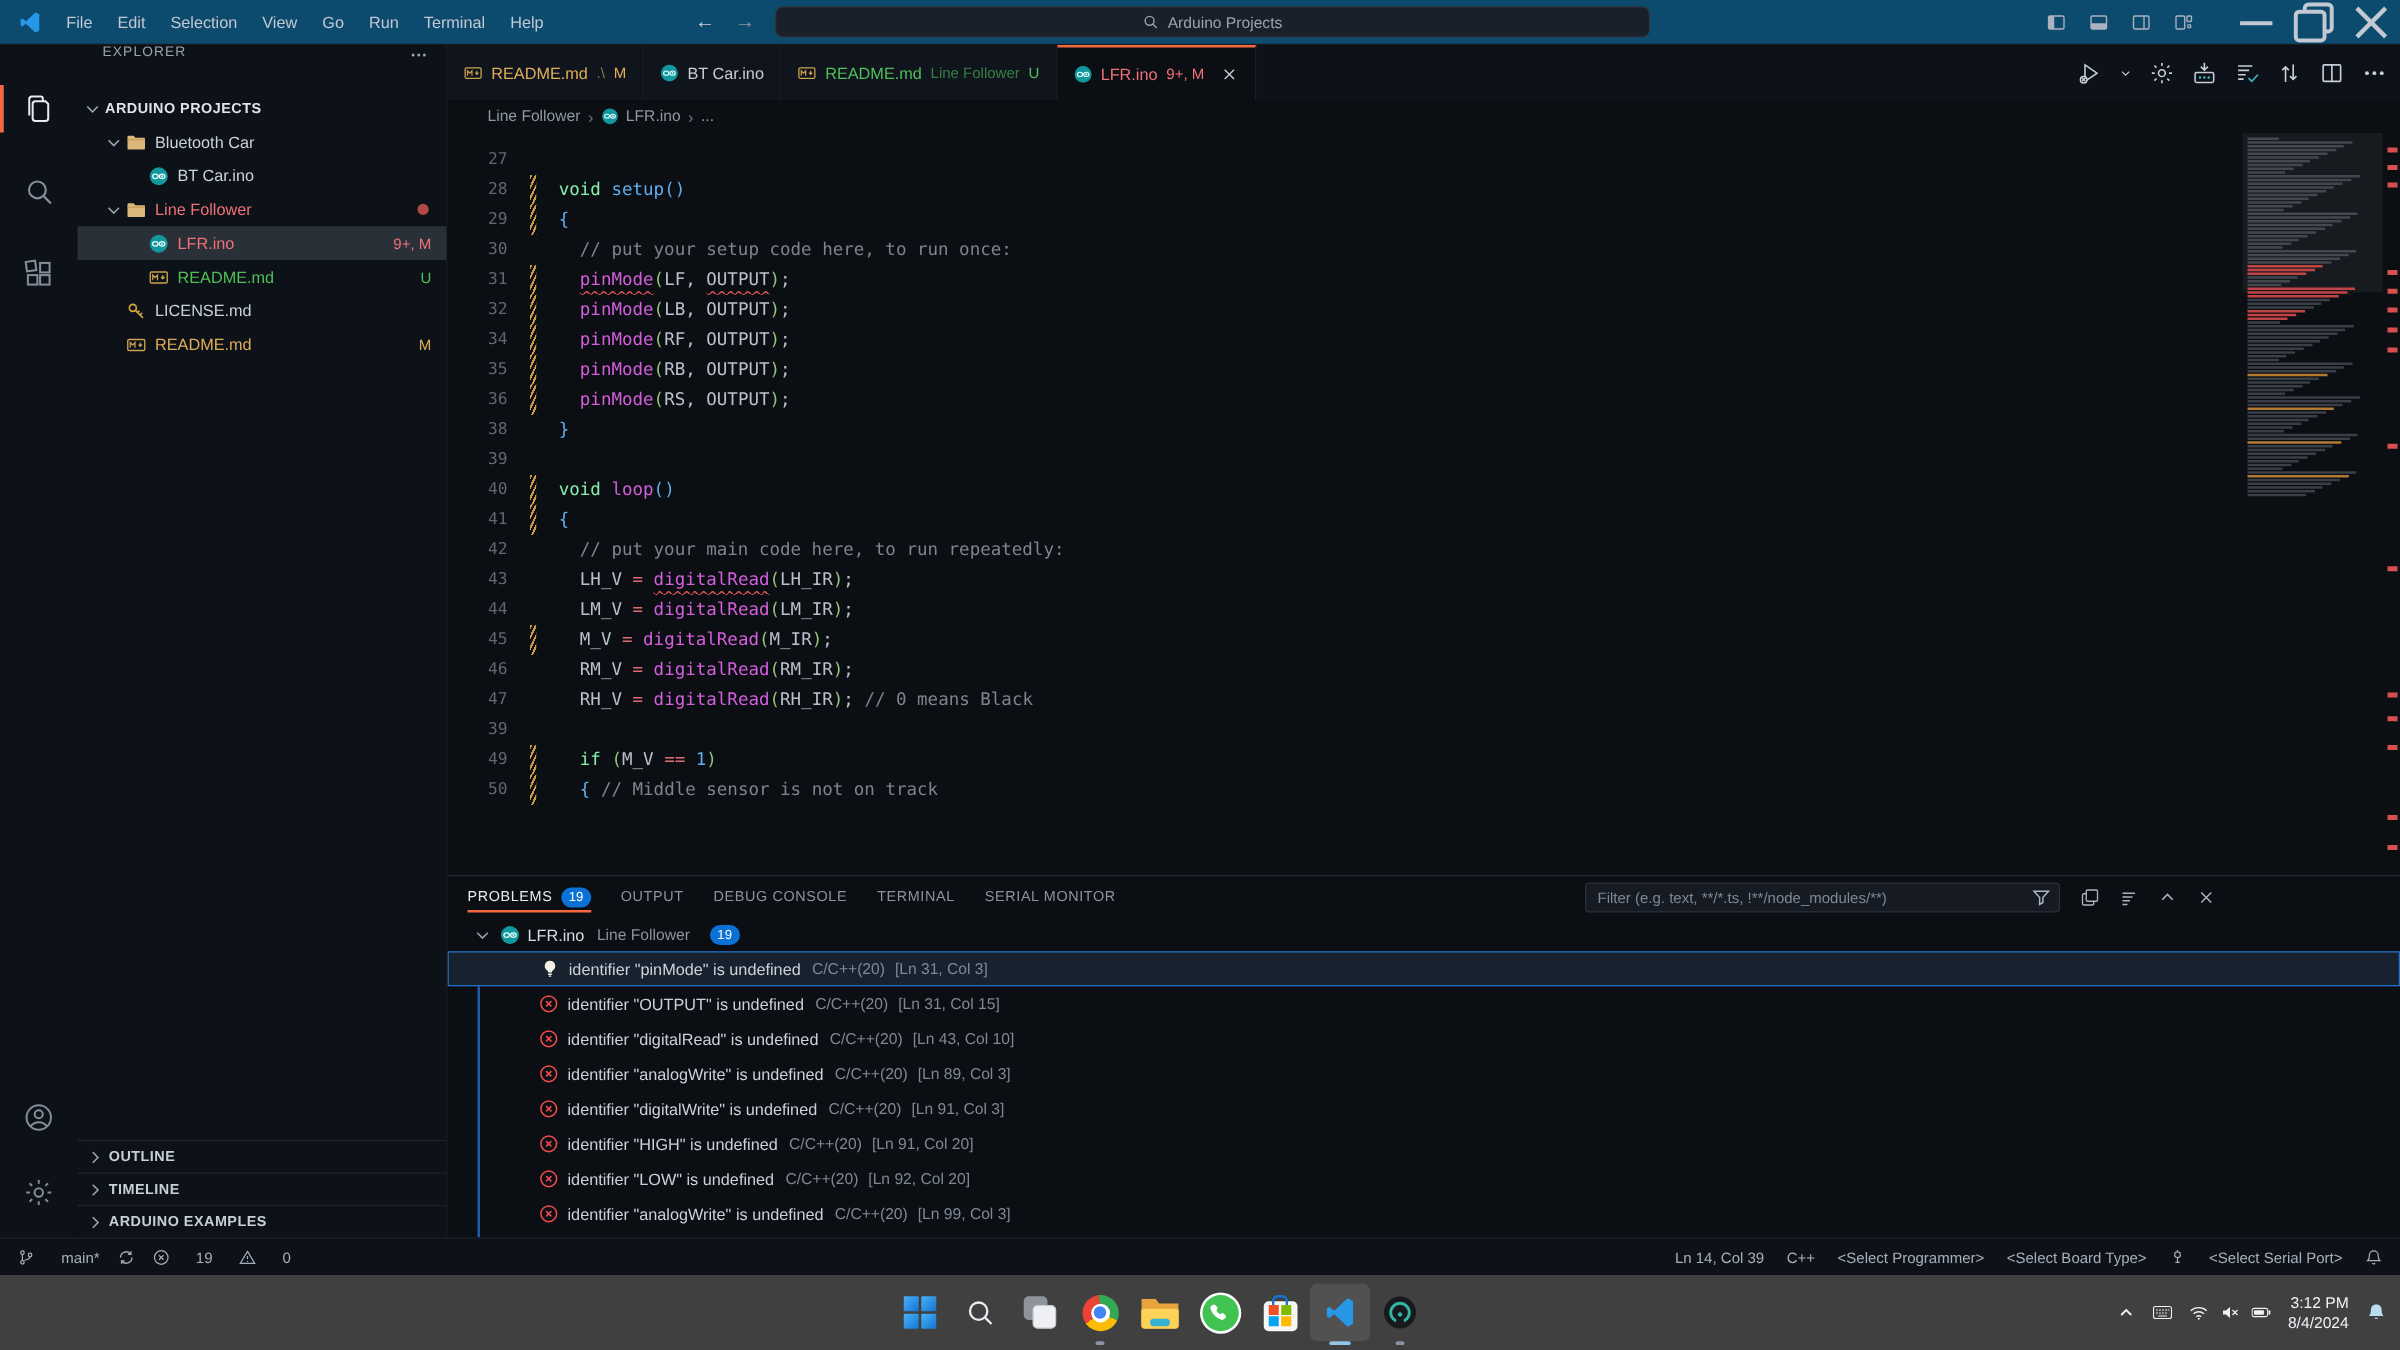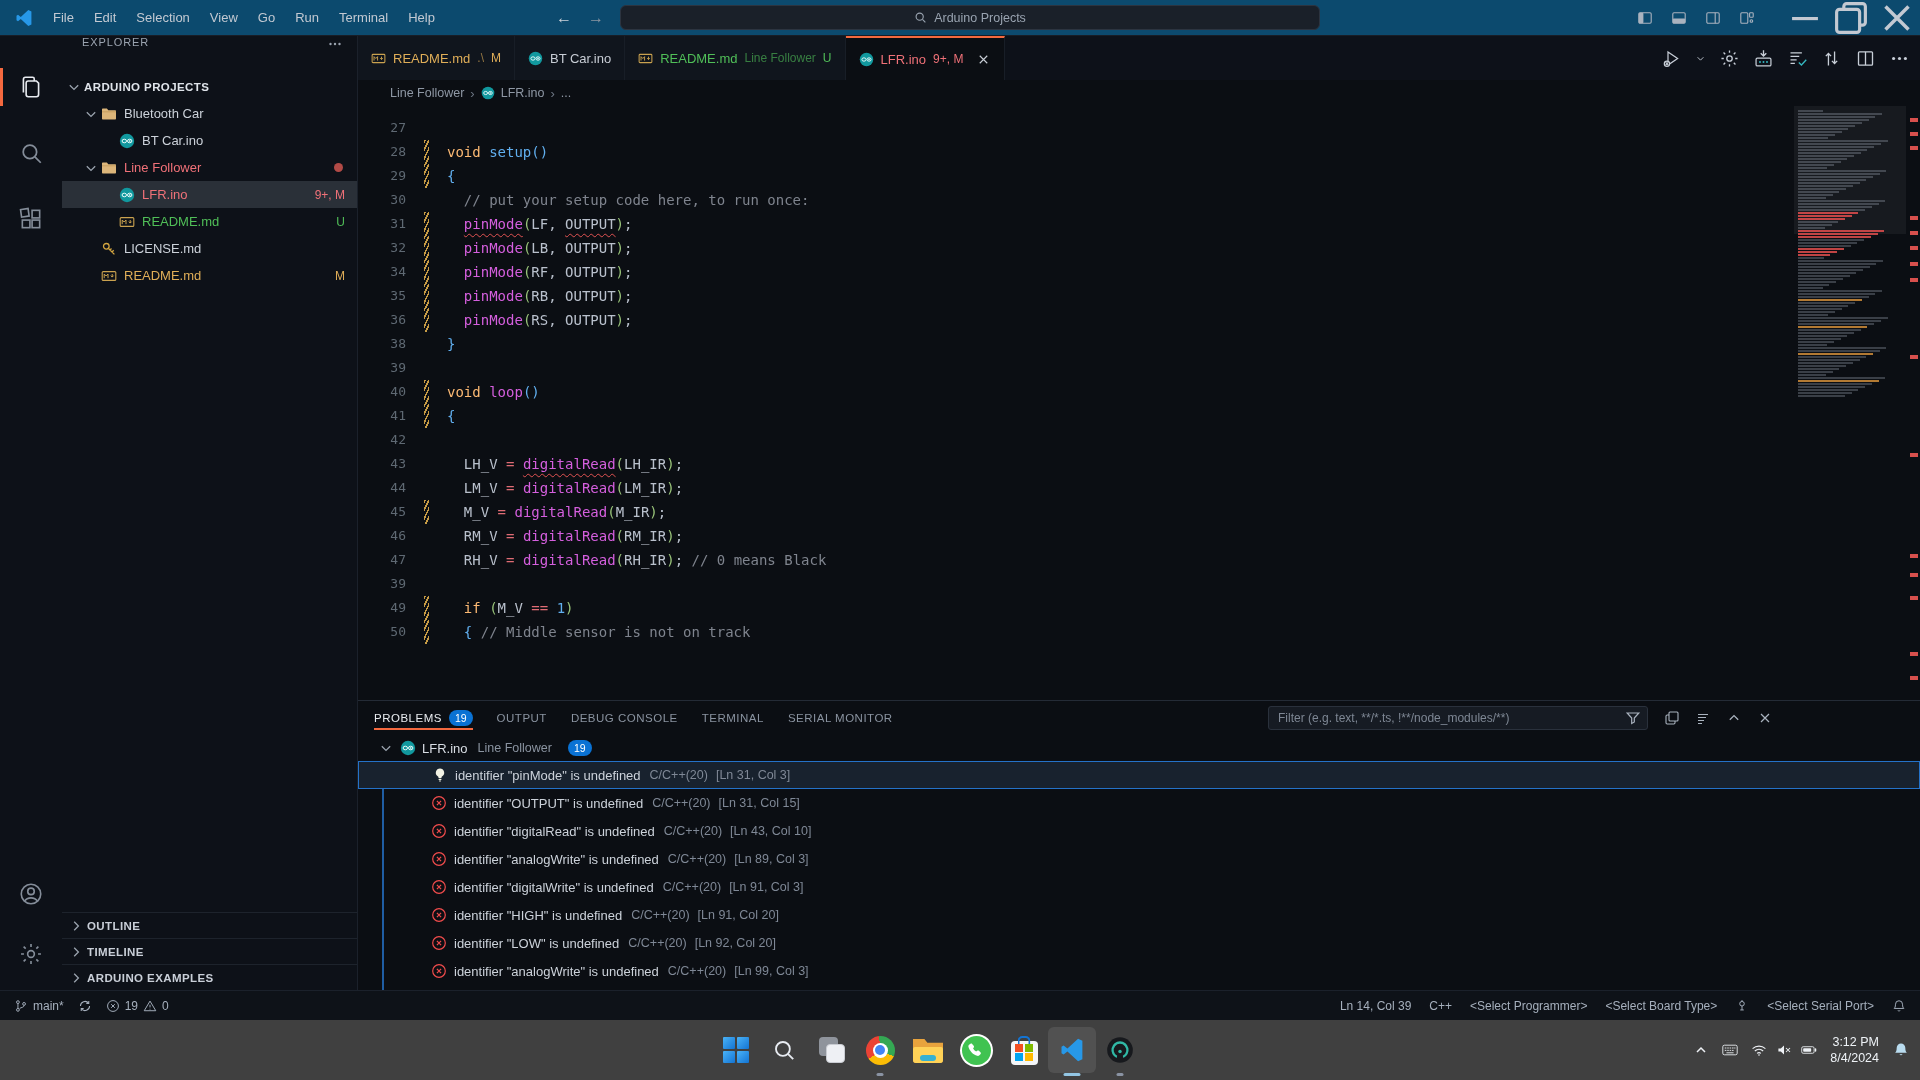--- a/index.html
+++ b/index.html
@@ -77,21 +77,21 @@
   .breadcrumb{height:26px;display:flex;align-items:center;gap:6px;padding-left:32px;font-size:12.5px;color:#8f98a5;background:#0b0e13}
   .breadcrumb .sep{color:#6d7683;font-size:13px}
   .breadcrumb .ic svg{width:14px;height:14px}
   
   .code-region{position:absolute;top:70px;left:0;right:0;bottom:290px;overflow:hidden;background:#0b0e13;padding-top:10px}
   .cline{display:flex;height:24px;line-height:24px;font-family:"DejaVu Sans Mono",monospace;font-size:14px;color:#b9c0cc}
   .ln{width:62px;text-align:right;padding-right:14px;color:#5f6973;flex:none;font-size:13px}
   .mk{width:5px;flex:none;margin-left:4px}
   .mk.on{background:repeating-linear-gradient(115deg,#c79b45 0 1.6px,rgba(0,0,0,0) 1.6px 3.6px)}
   .ltext{white-space:pre;padding-left:18px}
-  .c-kw{color:#fdba74}.c-fb{color:#61afef}.c-fp{color:#d55fde}.c-cm{color:#7f848e}
+  .c-kw{color:#86efac}.c-fb{color:#61afef}.c-fp{color:#d55fde}.c-cm{color:#7f848e}
   .c-op{color:#e06c75}.c-num{color:#61afef}.c-bg{color:#98c379}.c-bb{color:#61afef}
   .c-e{text-decoration:underline wavy #e05252 1px;text-underline-offset:4px}
   .minimap{position:absolute;top:0;right:14px;width:112px;height:300px;padding-top:4px}
   .minimap i{display:block;height:2px;margin:0 0 1px 4px;background:r gba}
   .minimap i{background:rgba(195,205,222,.26)}
   .minimap i.red{background:rgba(224,78,78,.85)}
   .minimap i.org{background:rgba(221,150,60,.8)}
   .mm-slider{position:absolute;top:0;right:14px;width:112px;height:128px;background:rgba(255,255,255,.05)}
   .ruler{position:absolute;top:0;right:0;width:12px;bottom:0}
   .ruler i{position:absolute;right:2px;width:8px;height:4px;background:#d8504d}
@@ -117,21 +117,21 @@
   .prob-row{height:28px;display:flex;align-items:center;padding-left:72px;font-size:13px;color:#ccd2da;position:relative}
   .prob-row .picon{width:17px;margin-right:7px;flex:none}
   .prob-row .psrc{color:#7f8896;margin-left:9px;font-size:12.5px}
   .prob-row .ploc{color:#7f8896;margin-left:8px;font-size:12.5px}
   .prob-row.selected{background:#18222e;border:1px solid var(--selb)}
   .pguide{position:absolute;left:24px;top:54px;bottom:0;width:1.5px;background:rgba(36,114,200,.8)}
   
   .statusbar{position:absolute;left:0;right:0;bottom:0;height:30px;background:#0e1218;border-top:1px solid #1b212b;
     display:flex;align-items:center;font-size:12px;color:#a6b0bd}
   .sb-left{display:flex;align-items:center;gap:14px;padding-left:14px}
-  .sb-item{display:flex;align-items:flex-end;gap:5px}
+  .sb-item{display:flex;align-items:flex-end;gap:21px}
   .sb-item svg{width:14px;height:14px}
   .sb-right{margin-left:auto;display:flex;align-items:center;gap:18px;padding-right:14px}
   
   .taskbar{position:absolute;left:0;right:0;bottom:0;height:60px;background:#404040}
   .tb-apps{position:absolute;left:712px;top:0;height:60px;display:flex}
   .tb-slot{width:48px;height:60px;display:flex;align-items:center;justify-content:center;position:relative}
   .tb-slot .appic{width:30px;height:30px;display:flex;align-items:center;justify-content:center}
   .tb-slot .appic svg{width:28px;height:28px}
   .tb-slot.running::after{content:"";position:absolute;bottom:4px;left:50%;transform:translateX(-50%);
     width:7px;height:3px;border-radius:2px;background:#8a93a3}
@@ -610,20 +610,21 @@
               <span class="ltext"><span class="c-kw">void</span><span class=""> </span><span class="c-fp">loop</span><span class="c-bb">()</span></span>
             </div>
             <div class="cline">
               <span class="ln">41</span>
               <span class="mk on"></span>
               <span class="ltext"><span class="c-bb">{</span></span>
             </div>
             <div class="cline">
               <span class="ln">42</span>
               <span class="mk"></span>
+              <span class="ltext"><span class="">  </span><span class="c-cm">// put your main code here, to run repeatedly:</span></span>
             </div>
             <div class="cline">
               <span class="ln">43</span>
               <span class="mk"></span>
               <span class="ltext"><span class="">  </span><span class="">LH_V</span><span class=""> </span><span class="c-op">=</span><span class=""> </span><span class="c-fp c-e">digitalRead</span><span class="c-bg">(</span><span class="">LH_IR</span><span class="c-bg">)</span><span class="">;</span></span>
             </div>
             <div class="cline">
               <span class="ln">44</span>
               <span class="mk"></span>
               <span class="ltext"><span class="">  </span><span class="">LM_V</span><span class=""> </span><span class="c-op">=</span><span class=""> </span><span class="c-fp">digitalRead</span><span class="c-bg">(</span><span class="">LM_IR</span><span class="c-bg">)</span><span class="">;</span></span>

